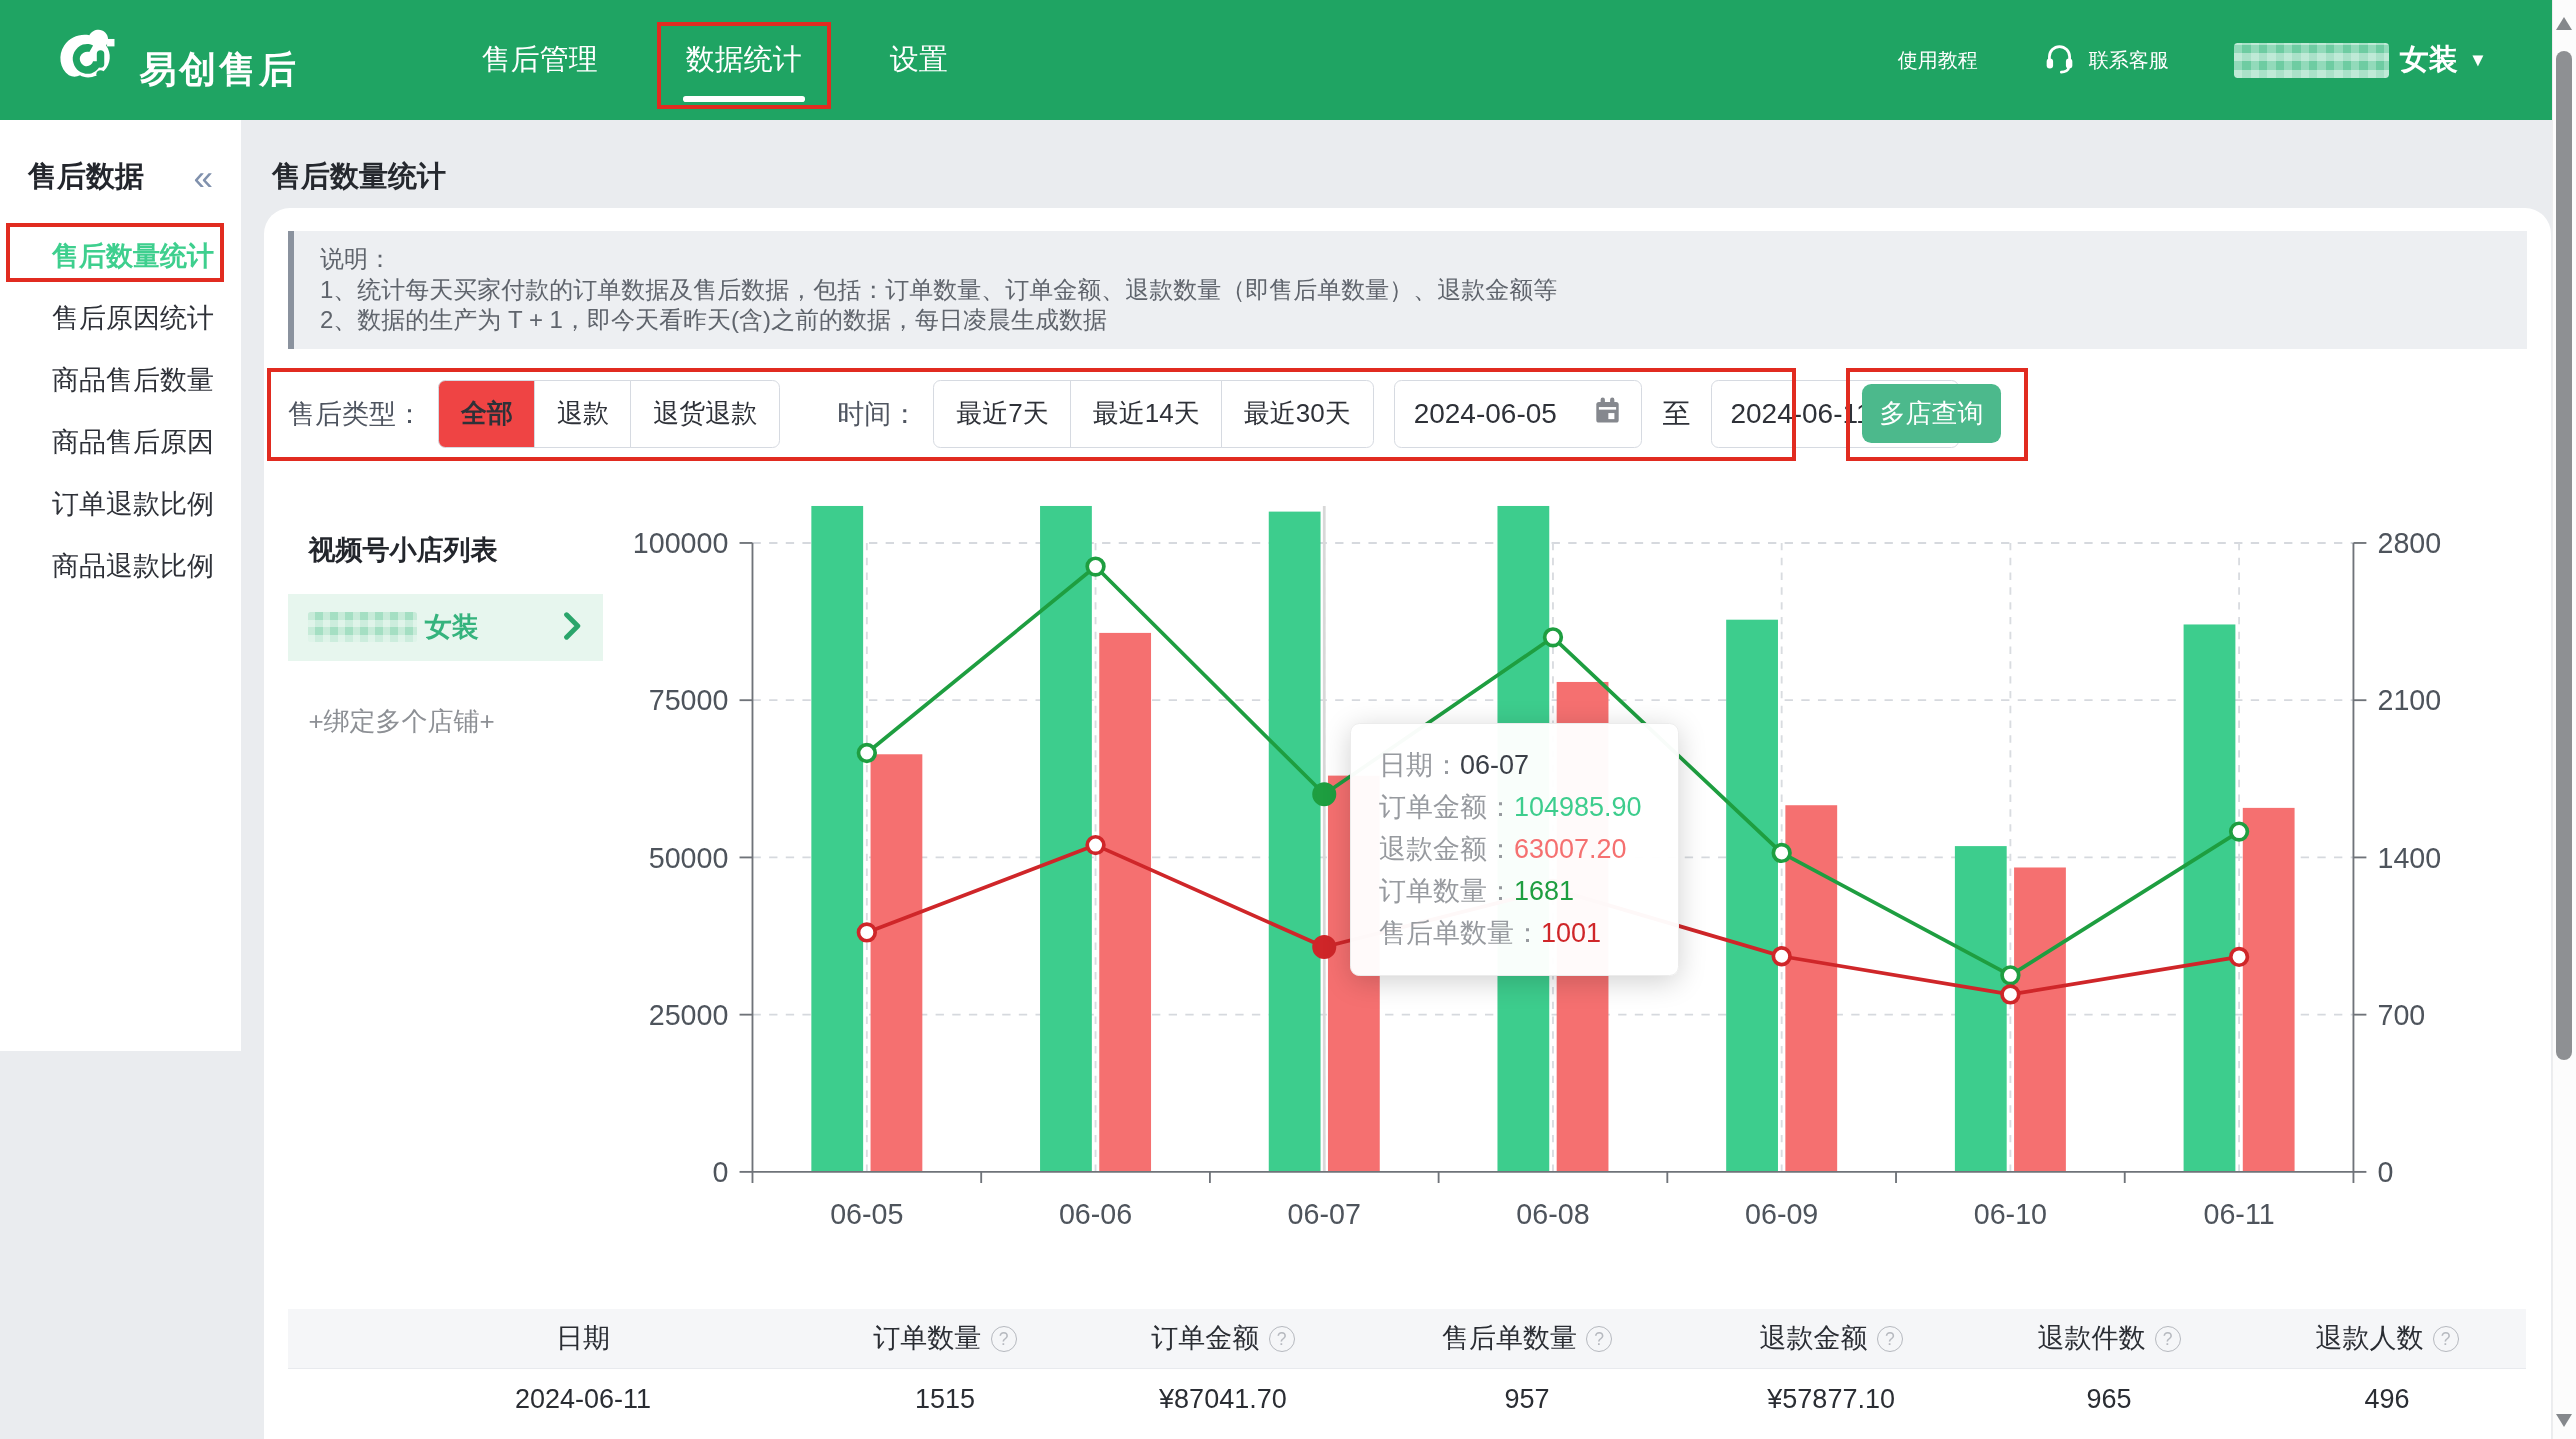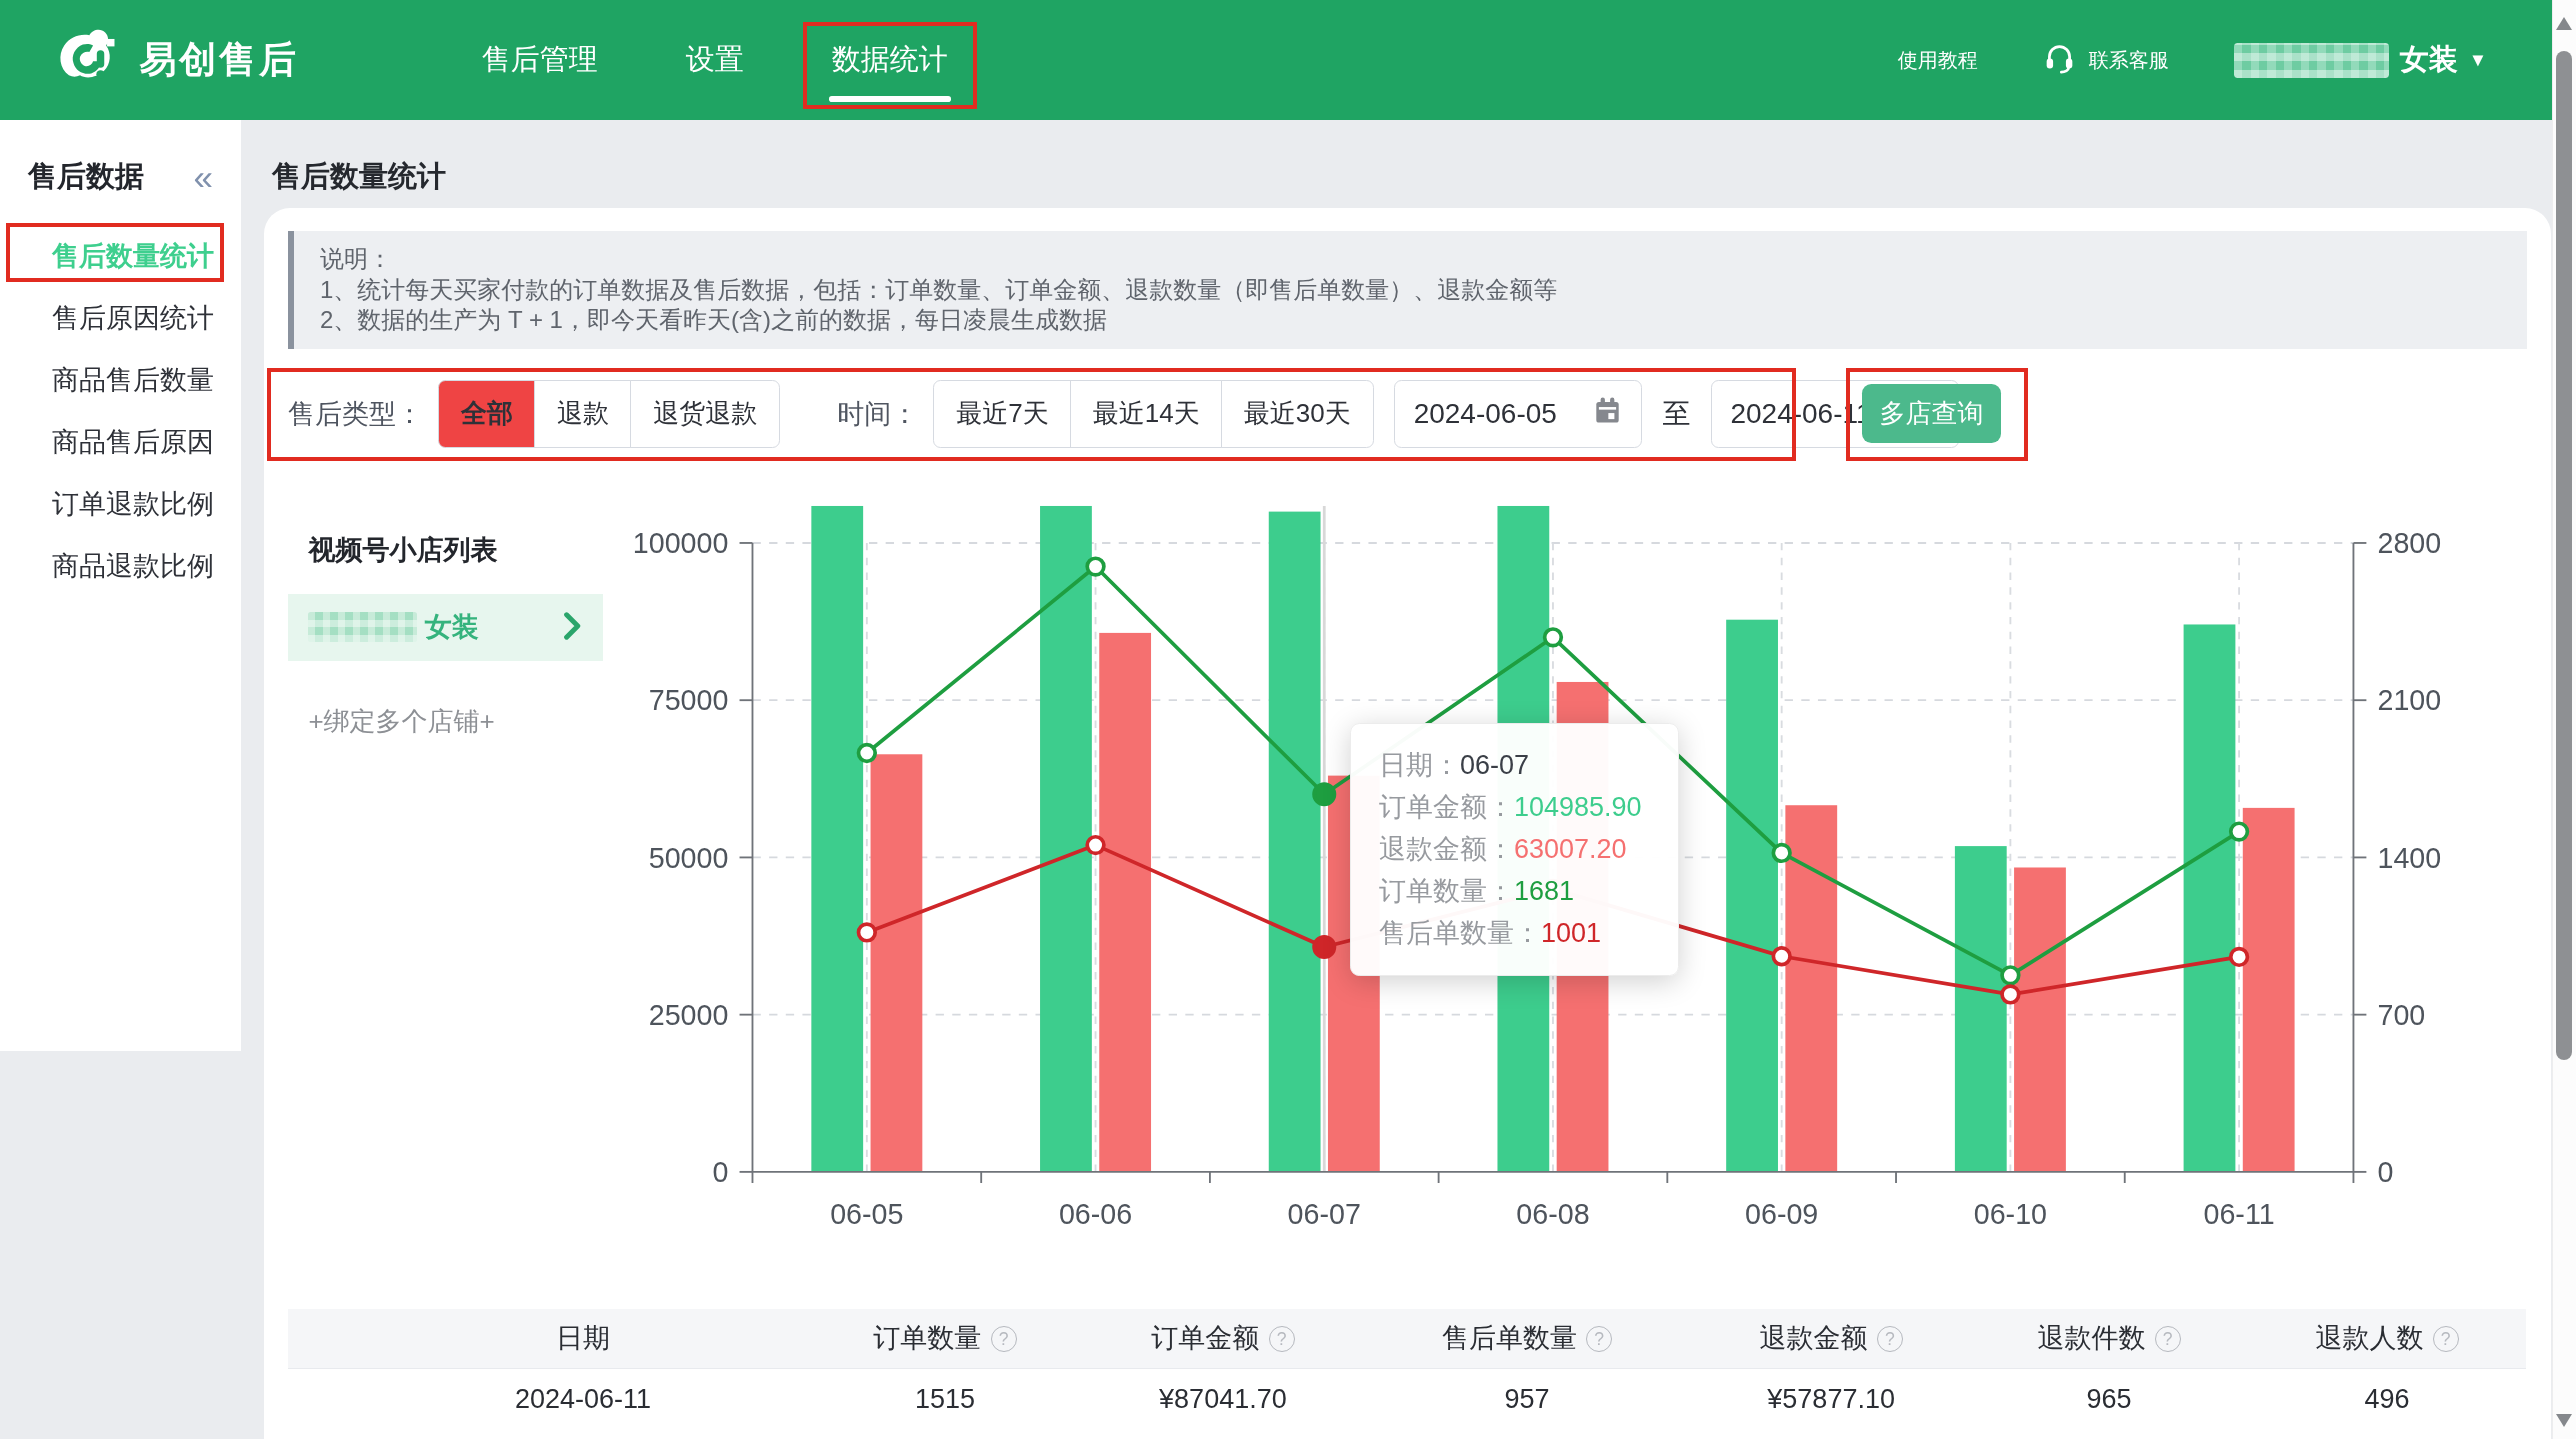--- a/index.html
+++ b/index.html
@@ -3,21 +3,21 @@
 <meta charset="utf-8">
 <style>
   * { margin:0; padding:0; box-sizing:border-box; }
   html,body { width:2576px; height:1440px; overflow:hidden; background:#eaecef;
               font-family:"Liberation Sans","DejaVu Sans",sans-serif; }
   .anno { position:absolute; border:4.6px solid #e12b20; pointer-events:none; z-index:50; }
 
   
   header { position:absolute; left:0; top:0; width:2552px; height:120px; background:#1fa463;
            display:flex; align-items:center; color:#fff; z-index:10; }
-  .logo { display:flex; align-items:center; gap:18.5px; margin-left:54px; cursor:pointer; }
+  .logo { display:flex; align-items:flex-end; gap:18.5px; margin-left:54px; cursor:pointer; }
   .logo-text { font-size:37px; font-weight:bold; letter-spacing:2.8px; }
   nav { display:flex; margin-left:139px; height:120px; }
   .nav-item { position:relative; height:120px; display:flex; align-items:center;
               padding:0 44px; font-size:29px; cursor:pointer; }
   .nav-underline { position:absolute; left:41px; right:41px; bottom:18.5px; height:5.6px;
                    background:#fff; border-radius:2.8px; display:none; }
   .nav-item.active .nav-underline { display:block; }
   .nav-anno { top:22px; bottom:11px; left:15px; right:15px; }
   .header-right { margin-left:auto; margin-right:65px; display:flex; align-items:center; gap:65px; }
   .hlink { font-size:20px; display:flex; align-items:center; gap:13px; cursor:pointer; }
@@ -123,27 +123,27 @@
         <circle cx="50" cy="53" r="4.5" fill="#1fa463"></circle>
         <rect x="57" y="15" width="8" height="8" fill="#ffffff"></rect>
       </svg>
     </span>
     <span class="logo-text">易创售后</span>
   </div>
   <nav id="main-nav">
       <div class="nav-item">
         <span class="nav-label">售后管理</span>
       </div>
-      <div class="nav-item">
-        <span class="nav-label">设置</span>
-      </div>
       <div class="nav-item active">
         <span class="nav-label">数据统计</span>
         <span class="nav-underline"></span>
         <div class="anno nav-anno"></div>
+      </div>
+      <div class="nav-item">
+        <span class="nav-label">设置</span>
       </div>
     </nav>
   <div class="header-right">
     <span class="hlink">
       <span>使用教程</span>
     </span>
     <span class="hlink">
       <span>
         <svg width="33" height="33" viewBox="0 0 36 36">
           <path d="M7 21v-4a11 11 0 0 1 22 0v4" stroke="#fff" stroke-width="3" fill="none"></path>

